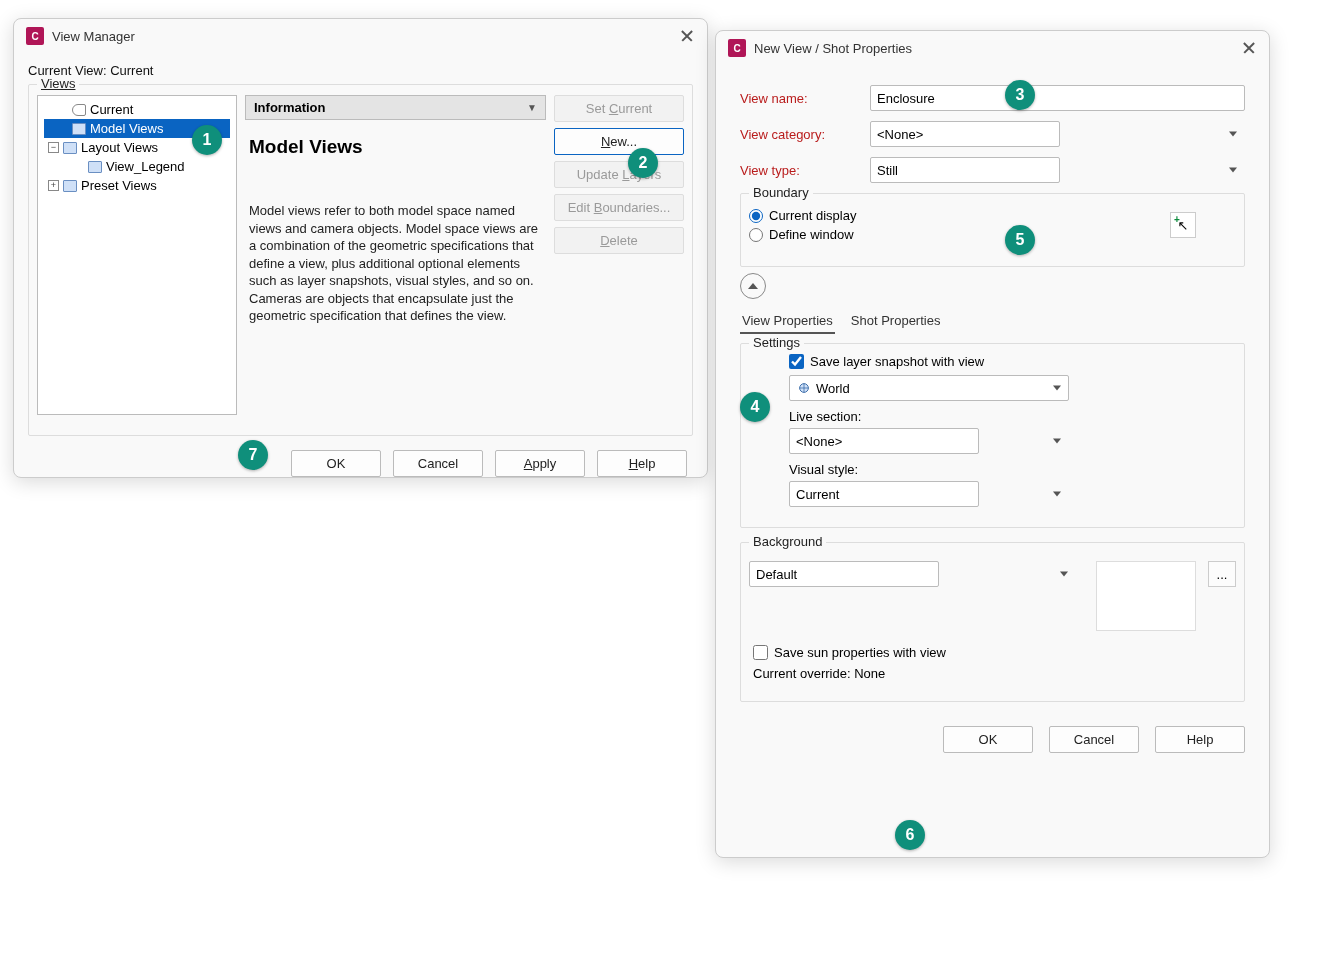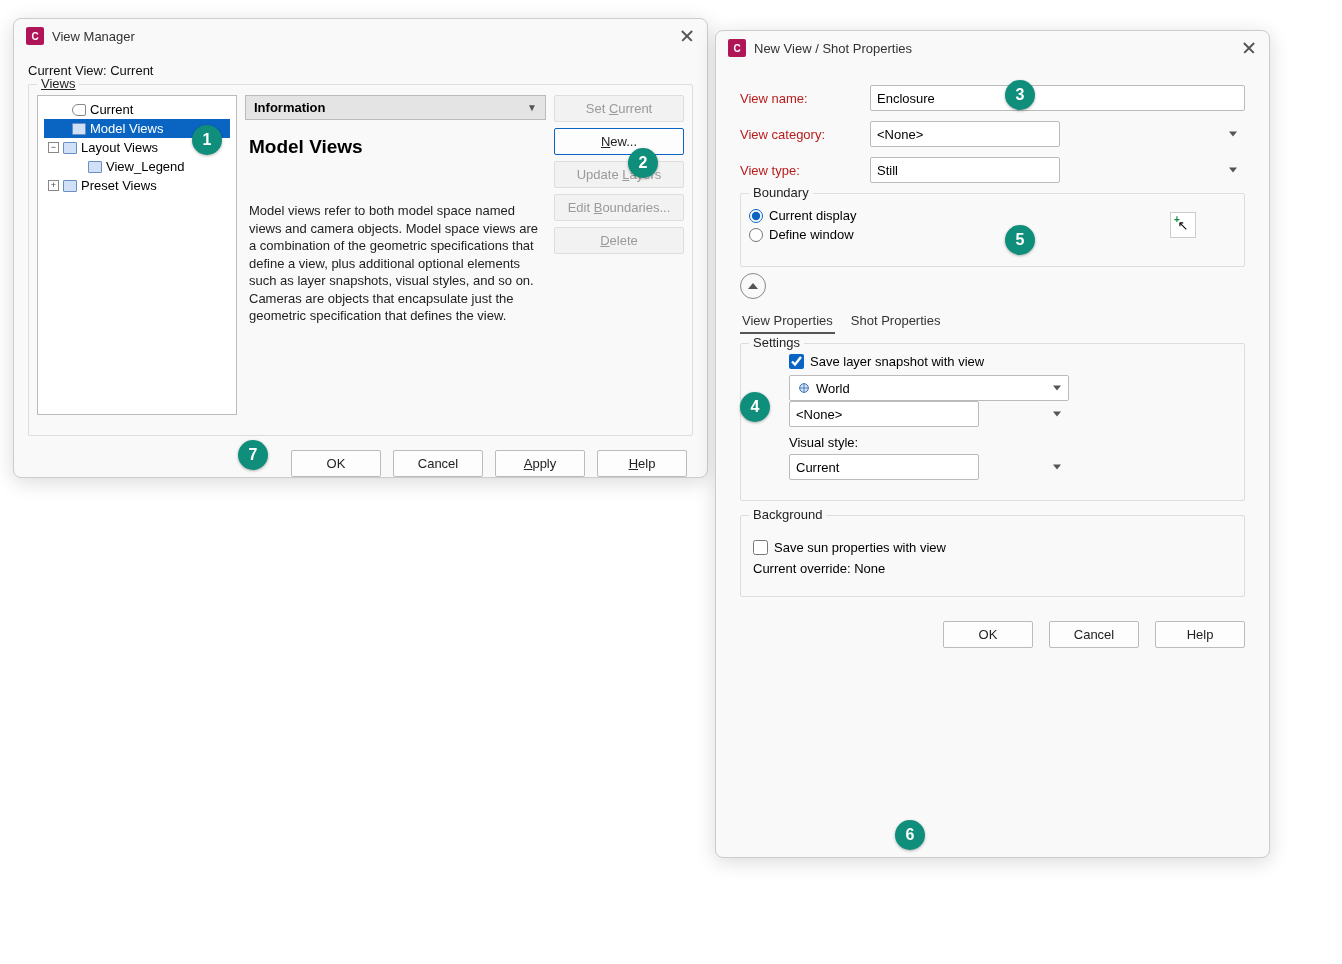--- a/index.html
+++ b/index.html
@@ -265,32 +265,42 @@
       <div class="settings-sub">
         <div class="select-wrap">
           <div class="nv-select" style="display:flex;align-items:center;">
             <svg class="ucs-icon" viewBox="0 0 16 16">
                 <circle cx="8" cy="8" r="5" fill="#cfe0f7" stroke="#2a5fa0"></circle>
                 <path d="M3 8 H13 M8 3 V13" stroke="#2a5fa0" stroke-width="0.8"></path>
               </svg>
             <span>World</span>
           </div>
         </div>
+        <div class="sub-label">Live section:</div>
         <div class="select-wrap">
           <input class="nv-select" readonly="" value="&lt;None&gt;" style="">
         </div>
         <div class="sub-label">Visual style:</div>
         <div class="select-wrap">
           <input class="nv-select" readonly="" value="Current" style="">
         </div>
       </div>
     </div>
 
     <div class="fieldset" style="margin-top:14px;">
       <span class="fieldset-label">Background</span>
+      <div class="bg-row">
+        <div class="select-wrap" style="width:210px;">
+          <input class="nv-select" readonly="" value="Default" style="">
+        </div>
+        <div style="display:flex; gap:12px; align-items:flex-start;">
+          <div class="bg-preview"></div>
+          <button class="bg-dots-btn">...</button>
+        </div>
+      </div>
       <div class="chk-row" style="margin-left:4px; margin-top:14px;">
         <input type="checkbox" style="">
         <span>Save sun properties with view</span>
       </div>
       <div style="margin-left:4px; margin-top:6px;">Current override: None</div>
     </div>
 
     <div class="nv-footer">
       <div class="btn">OK</div>
       <div class="btn">Cancel</div>

